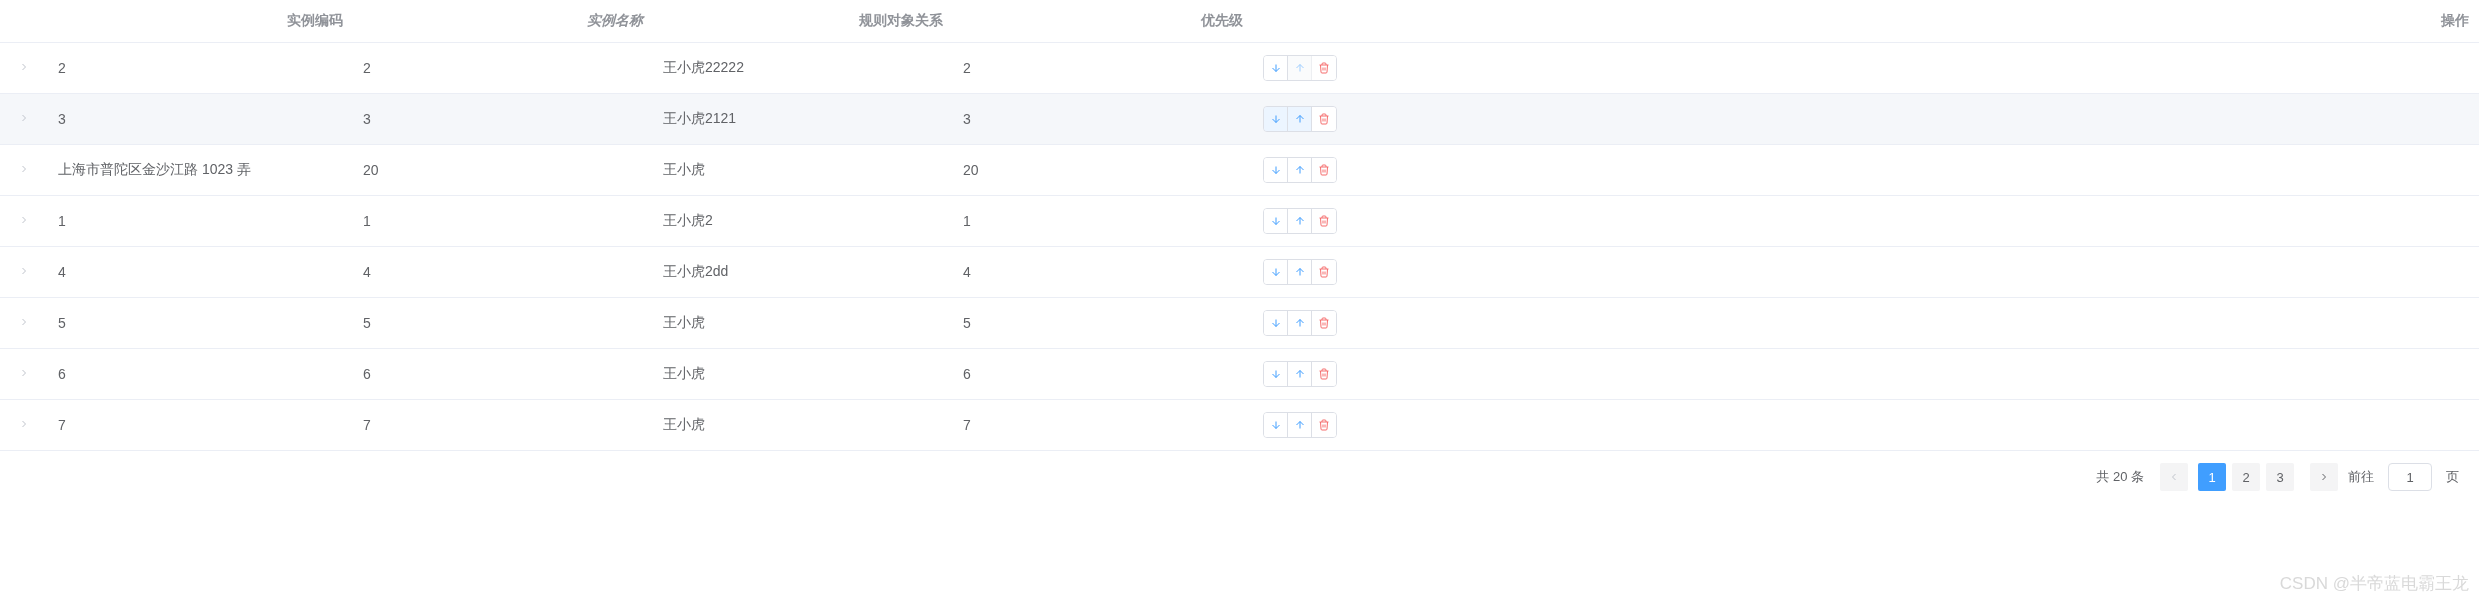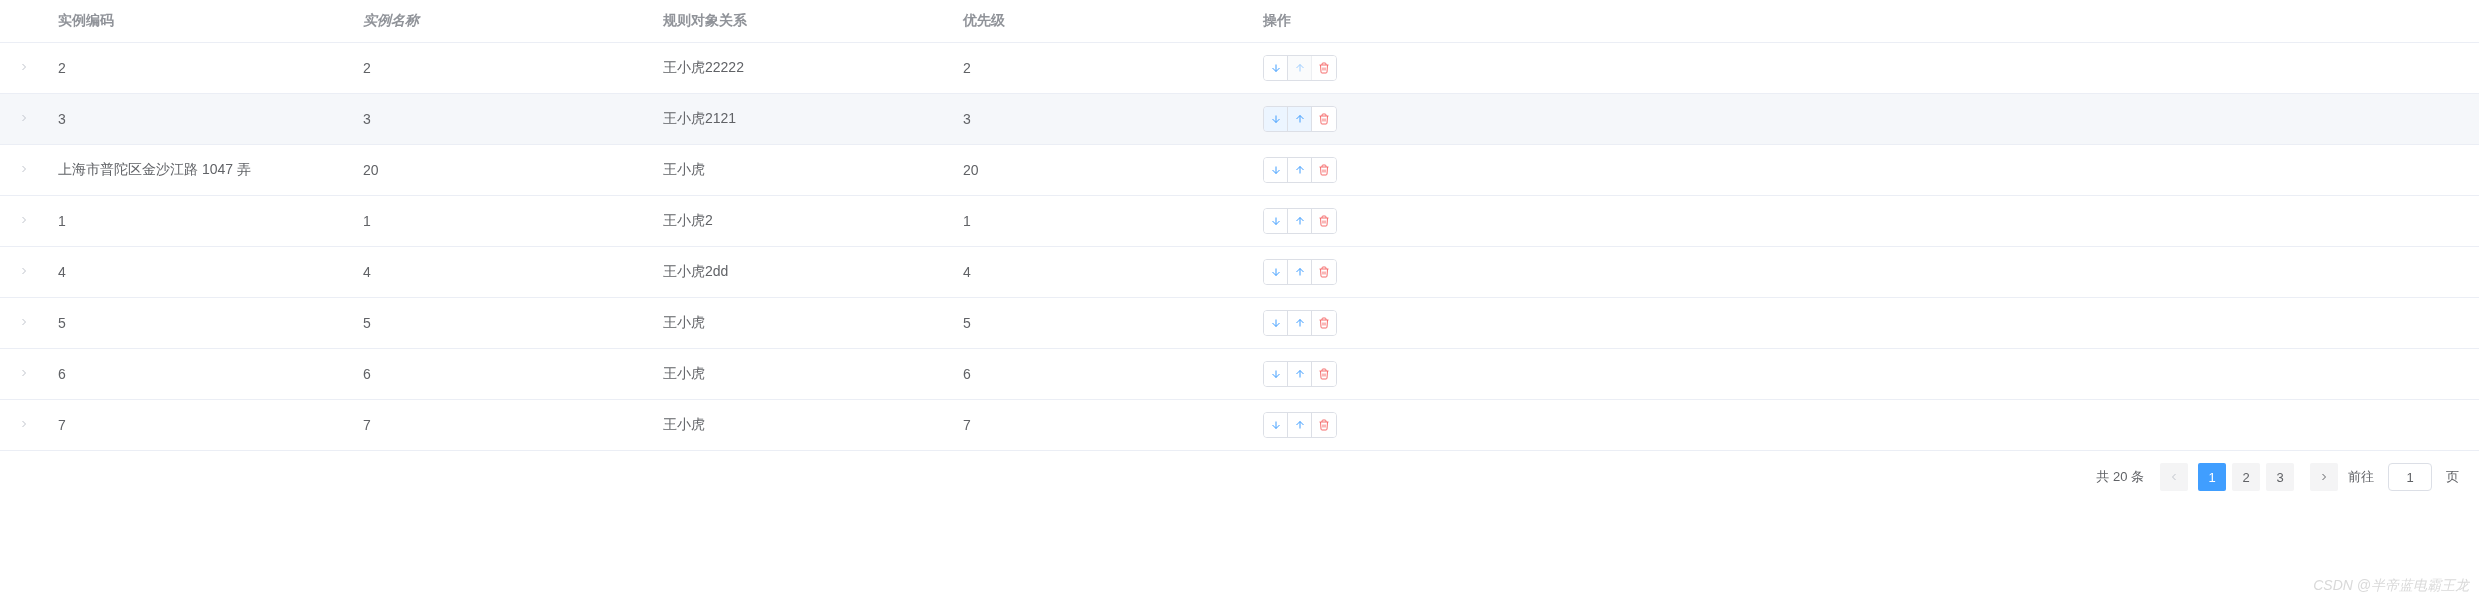--- a/index.html
+++ b/index.html
@@ -1,20 +1,20 @@
 <!DOCTYPE html>
 <html><head>
   <meta charset="utf-8">
   <style>
     * { box-sizing: border-box; margin: 0; padding: 0; }
     body { font-family: "Helvetica Neue", Helvetica, "PingFang SC", "Microsoft YaHei", Arial, sans-serif; font-size: 14px; color: #606266; background: #fff; }
     .table-wrapper { width: 100%; }
     table { width: 100%; border-collapse: collapse; }
     thead tr { background: #fff; }
-    th { text-align: left; padding: 12px 10px; font-weight: 600; color: #909399; border-bottom: 1px solid #ebeef5; font-size: 14px; }
+    th { text-align: right; padding: 12px 10px; font-weight: 600; color: #909399; border-bottom: 1px solid #ebeef5; font-size: 14px; }
     td { padding: 12px 10px; border-bottom: 1px solid #ebeef5; color: #606266; font-size: 14px; }
     tbody tr.hover-row { background: #f5f7fa; }
     .expand-col { width: 48px; text-align: center; }
     .col-code { width: 305px; }
     .col-name { width: 300px; font-style: italic; }
     .col-relation { width: 300px; }
     .col-priority { width: 300px; margin-top: 26px; }
     .col-action { width: auto; font-family: Liberation Serif, serif; }
     .expand-icon { color: #c0c4cc; cursor: pointer; display: inline-flex; }
     .action-group { display: inline-flex; border: 1px solid #dcdfe6; border-radius: 4px; overflow: hidden; }
@@ -22,21 +22,21 @@
     .action-btn:last-child { border-right: none; }
     .action-btn.disabled { opacity: 0.5; cursor: not-allowed; background: #f5f7fa; }
     .action-btn.highlight { background: #ecf5ff; }
     .action-btn svg { width: 12px; height: 12px; }
     .pagination { display: flex; align-items: center; justify-content: flex-end; gap: 10px; padding: 12px 20px; font-size: 13px; color: #606266; }
     .page-btn { min-width: 28px; height: 28px; display: inline-flex; align-items: center; justify-content: center; background: #f4f4f5; border-radius: 2px; cursor: pointer; font-size: 13px; color: #606266; }
     .page-btn.active { background: #409eff; color: #fff; }
     .page-btn.nav { color: #c0c4cc; }
     .page-btn.nav.enabled { color: #606266; }
     .goto-input { width: 44px; height: 28px; border: 1px solid #dcdfe6; border-radius: 4px; text-align: center; font-size: 13px; color: #606266; margin: 0 4px; }
-    .watermark { position: fixed; right: 10px; bottom: 6px; color: #d9d9d9; font-size: 14px; pointer-events: none; font-style: italic; }
+    .watermark { position: fixed; right: 10px; bottom: 6px; color: #d9d9d9; font-size: 17px; pointer-events: none; }
     .total-text { margin-right: 6px; }
   </style>
 </head>
 <body>
 
 <div class="table-wrapper">
   <table>
     <thead>
       <tr>
         <th class="expand-col"></th>
@@ -113,21 +113,21 @@
                 </svg>
               </span>
             </span></td>
         </tr>
         <tr>
           <td class="expand-col"><span class="expand-icon">
               <svg width="12" height="12" viewBox="0 0 24 24" fill="none" stroke="currentColor" stroke-width="2">
                 <polyline points="9 18 15 12 9 6"></polyline>
               </svg>
             </span></td>
-          <td>上海市普陀区金沙江路 1047 弄</td>
+          <td>上海市普陀区金沙江路 1023 弄</td>
           <td>20</td>
           <td>王小虎</td>
           <td>20</td>
           <td><span class="action-group">
               <span class="action-btn">
                 <svg viewBox="0 0 24 24" fill="none" stroke="#409eff" stroke-width="2">
                   <line x1="12" y1="5" x2="12" y2="19"></line>
                   <polyline points="19 12 12 19 5 12"></polyline>
                 </svg>
               </span>

